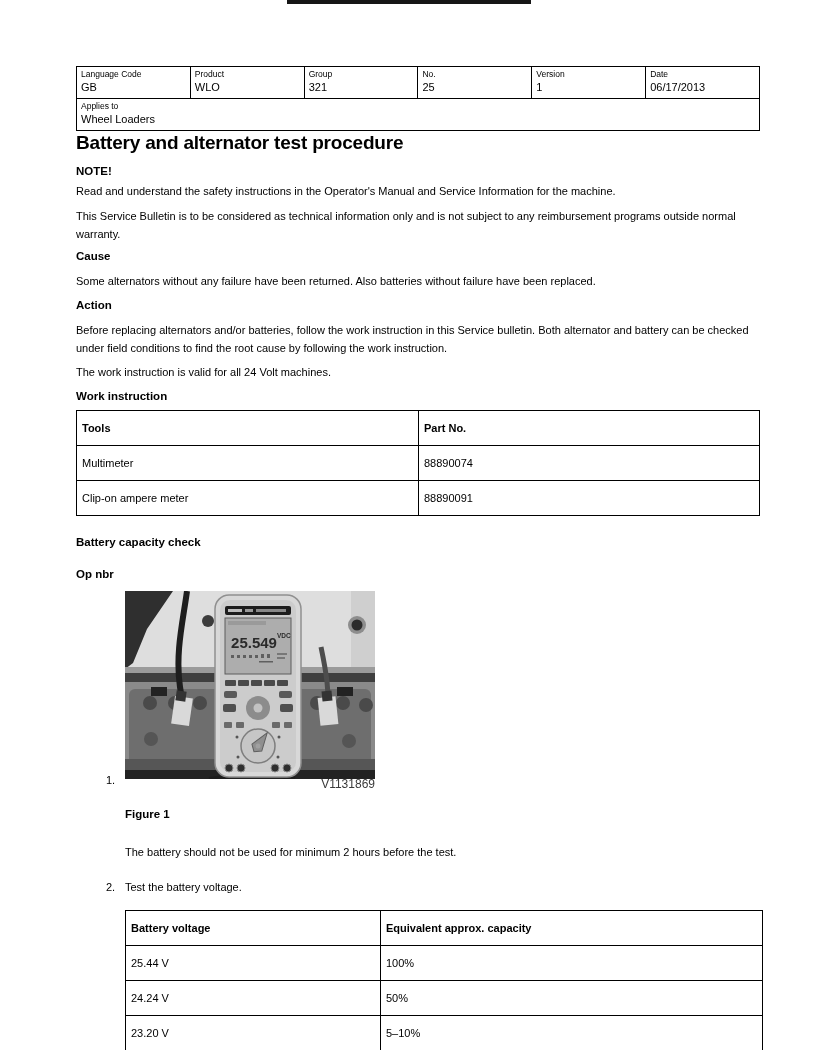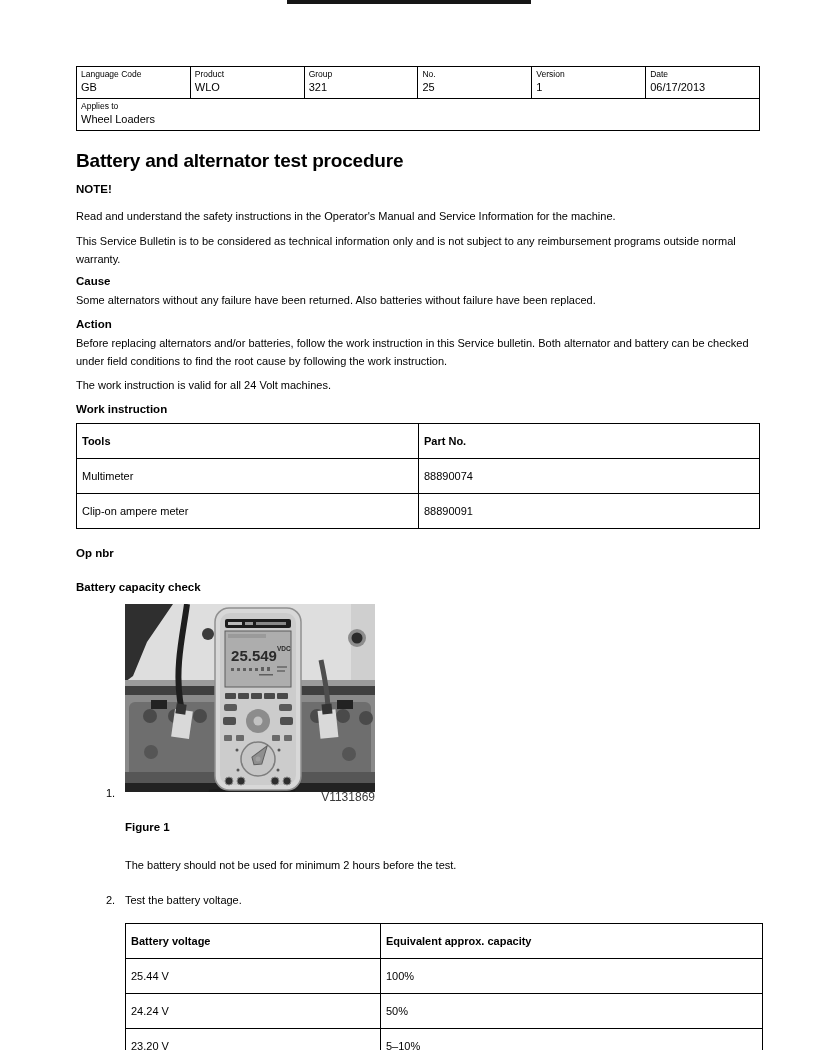--- a/index.html
+++ b/index.html
@@ -11,26 +11,26 @@
 
   .content { position:absolute; left:76px; top:66px; width:688px; }
 
   
   table { border-collapse:collapse; }
   .meta-table { width:684px; table-layout:fixed; }
   .meta-table td { border:1.5px solid #000; padding:2px 4px 3px 4px; vertical-align:top; height:31px; }
   .hlabel { font-size:8.5px; line-height:11px; }
   .hvalue { font-size:11px; line-height:15px; }
 
-  .doc-title { margin-top:18px; font-size:19px; line-height:24px; font-weight:700; letter-spacing:-0.2px; }
+  .doc-title { font-size:19px; line-height:24px; font-weight:700; letter-spacing:-0.2px; }
 
   .bold-line { font-size:11.5px; line-height:16px; font-weight:700; }
   .para { font-size:11px; line-height:18px; }
 
-  .mt2{margin-top:2px;} .mt3{margin-top:10px;} .mt5{margin-top:5px;} .mt6{margin-top:6px;}
+  .mt2{margin-top:8px;} .mt3{margin-top:3px;} .mt5{margin-top:5px;} .mt6{margin-top:6px;}
   .mt7{margin-top:7px;} .mt8{margin-top:8px;} .mt9{margin-top:9px;} .mt14{margin-top:14px;}
   .mt15{margin-top:21px;} .mt16{margin-top:16px;} .mt17{margin-top:17px;} .mt18{margin-top:18px;}
 
   .data-table td, .data-table th { border:1.5px solid #000; font-size:11px; line-height:14px; padding:10px 5px; text-align:left; vertical-align:top; }
   .data-table th { font-weight:700; }
   .tools-table { width:684px; }
   .tools-table .c1 { width:342px; }
   .voltage-table { width:638px; }
   .voltage-table .c1 { width:255px; }
 
@@ -114,22 +114,22 @@
         <td class="c1">Multimeter</td>
         <td>88890074</td>
       </tr>
       <tr>
         <td class="c1">Clip-on ampere meter</td>
         <td>88890091</td>
       </tr>
     </tbody>
       </table>
 
+    <div class="bold-line mt18">Battery capacity check</div>
     <div class="bold-line mt16">Op nbr</div>
-    <div class="bold-line mt18">Battery capacity check</div>
 
     <div class="li-row fig-row mt9">
       <div class="li-num">1.</div>
       <div class="fig-col">
         <svg class="fig-svg" viewBox="0 0 250 188" xmlns="http://www.w3.org/2000/svg">
 
           <rect width="250" height="188" fill="#c4c4c4"></rect>
           <rect width="250" height="88" fill="#dedede"></rect>
           <rect x="226" width="24" height="88" fill="#cfcfcf"></rect>
           <polygon points="0,0 48,0 22,38 8,72 0,78" fill="#2f2f2f"></polygon>

